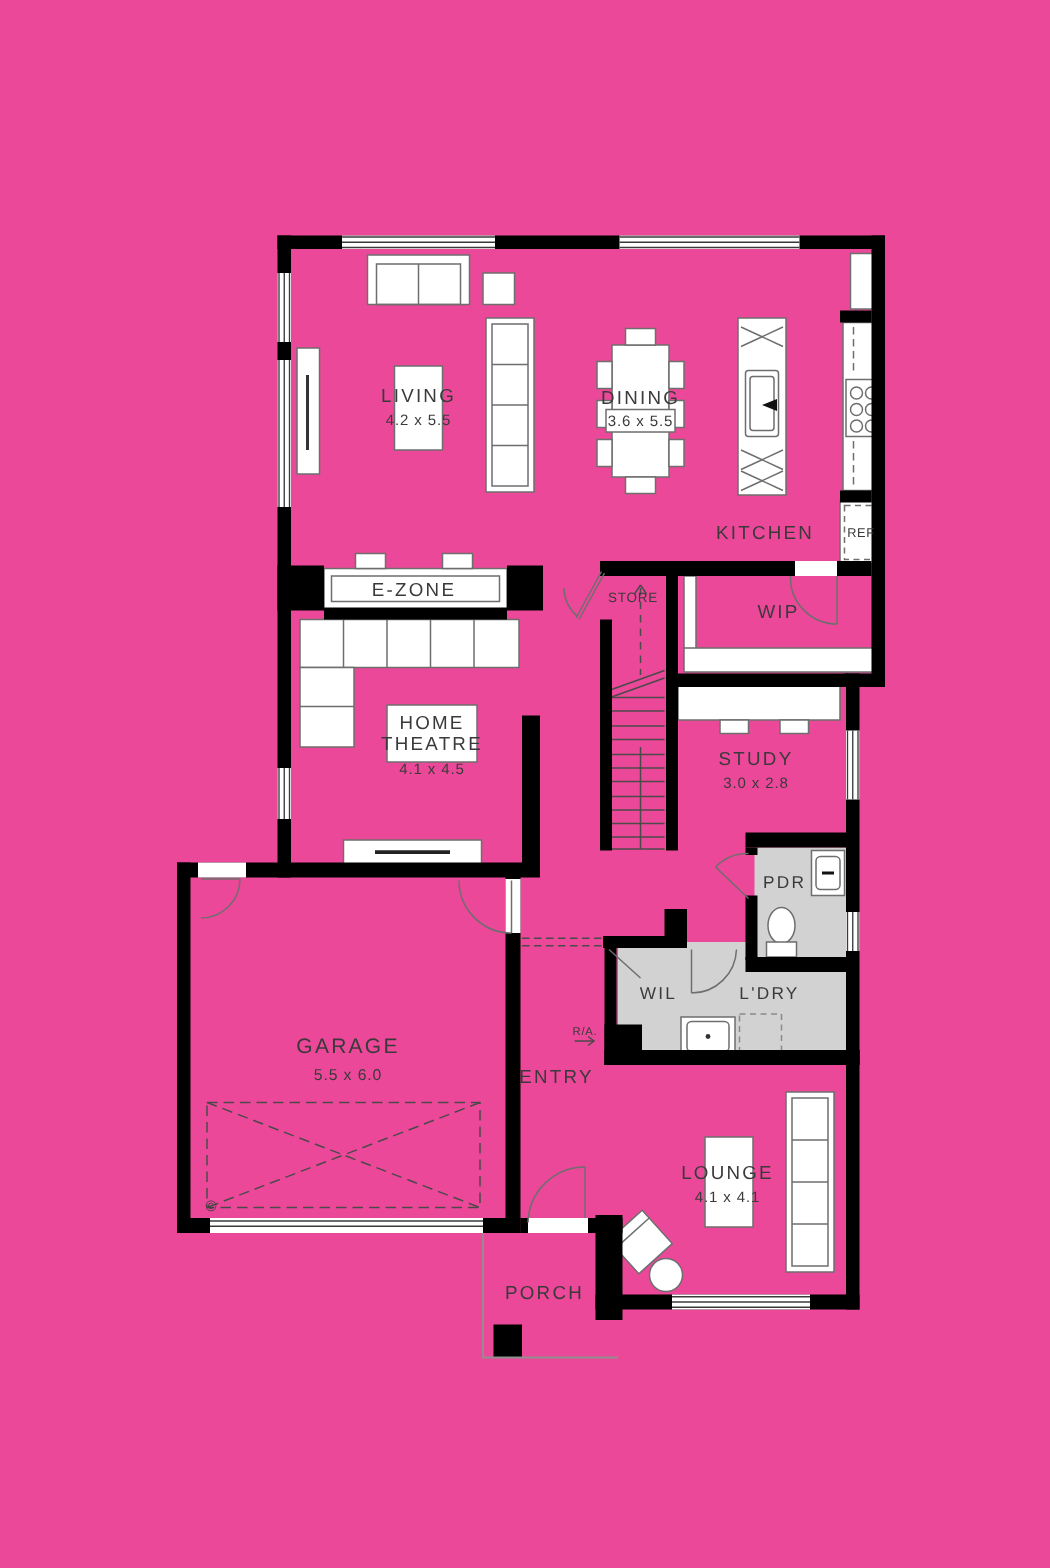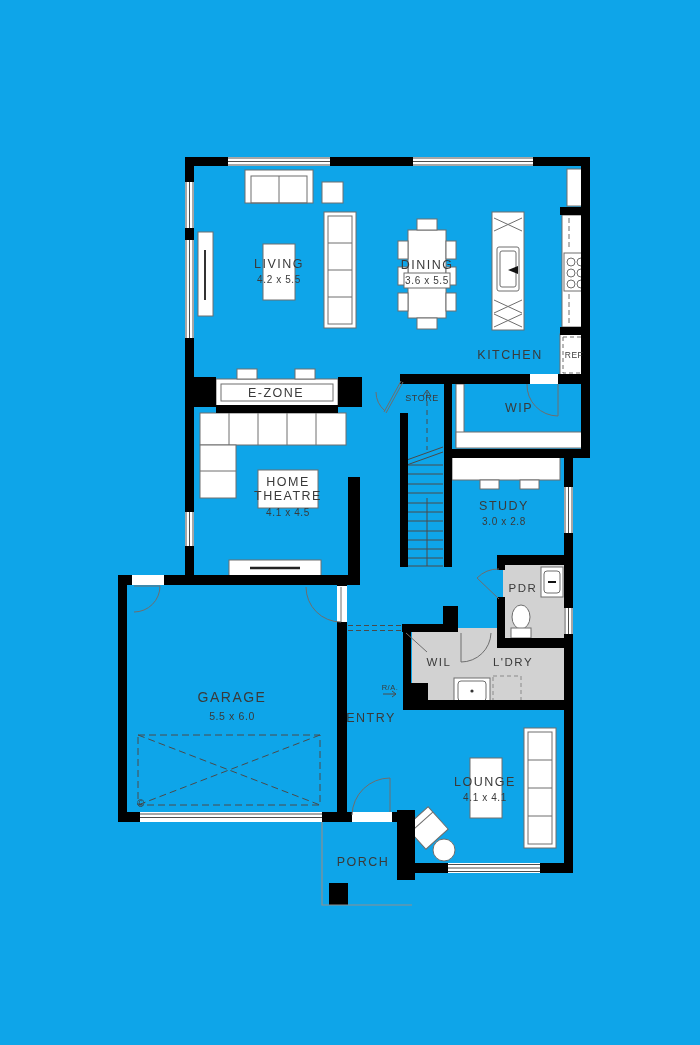--- a/index.html
+++ b/index.html
@@ -1,16 +1,16 @@
 <!DOCTYPE html>
 <html><head>
 <meta charset="utf-8">
 <style>
   html,body{margin:0;padding:0;background:#ffffff;}
-  #stage{position:relative;width:700px;height:1045px;background:#0ea5e9;overflow:hidden;}
+  #stage{position:relative;width:700px;height:1045px;background:#ec4899;overflow:hidden;}
   svg{position:absolute;left:0;top:0;}
   .room-label{font-family:"Liberation Sans",sans-serif;fill:#3a3a3a;letter-spacing:1.5px;text-anchor:middle;}
   .dim-label{font-family:"Liberation Sans",sans-serif;fill:#3a3a3a;letter-spacing:.6px;text-anchor:middle;}
   .small-label{font-family:"Liberation Sans",sans-serif;fill:#3a3a3a;letter-spacing:.5px;text-anchor:middle;}
   .furn{fill:#ffffff;stroke:#6e6e6e;stroke-width:1;}
   .furn-nf{fill:none;stroke:#6e6e6e;stroke-width:1;}
   .wall{fill:#000000;}
   .winline{stroke:#3a3a3a;stroke-width:0.9;}
   .doorarc{fill:none;stroke:#6e6e6e;stroke-width:1;}
   .dashline{stroke:#4a4a4a;stroke-width:1;}

